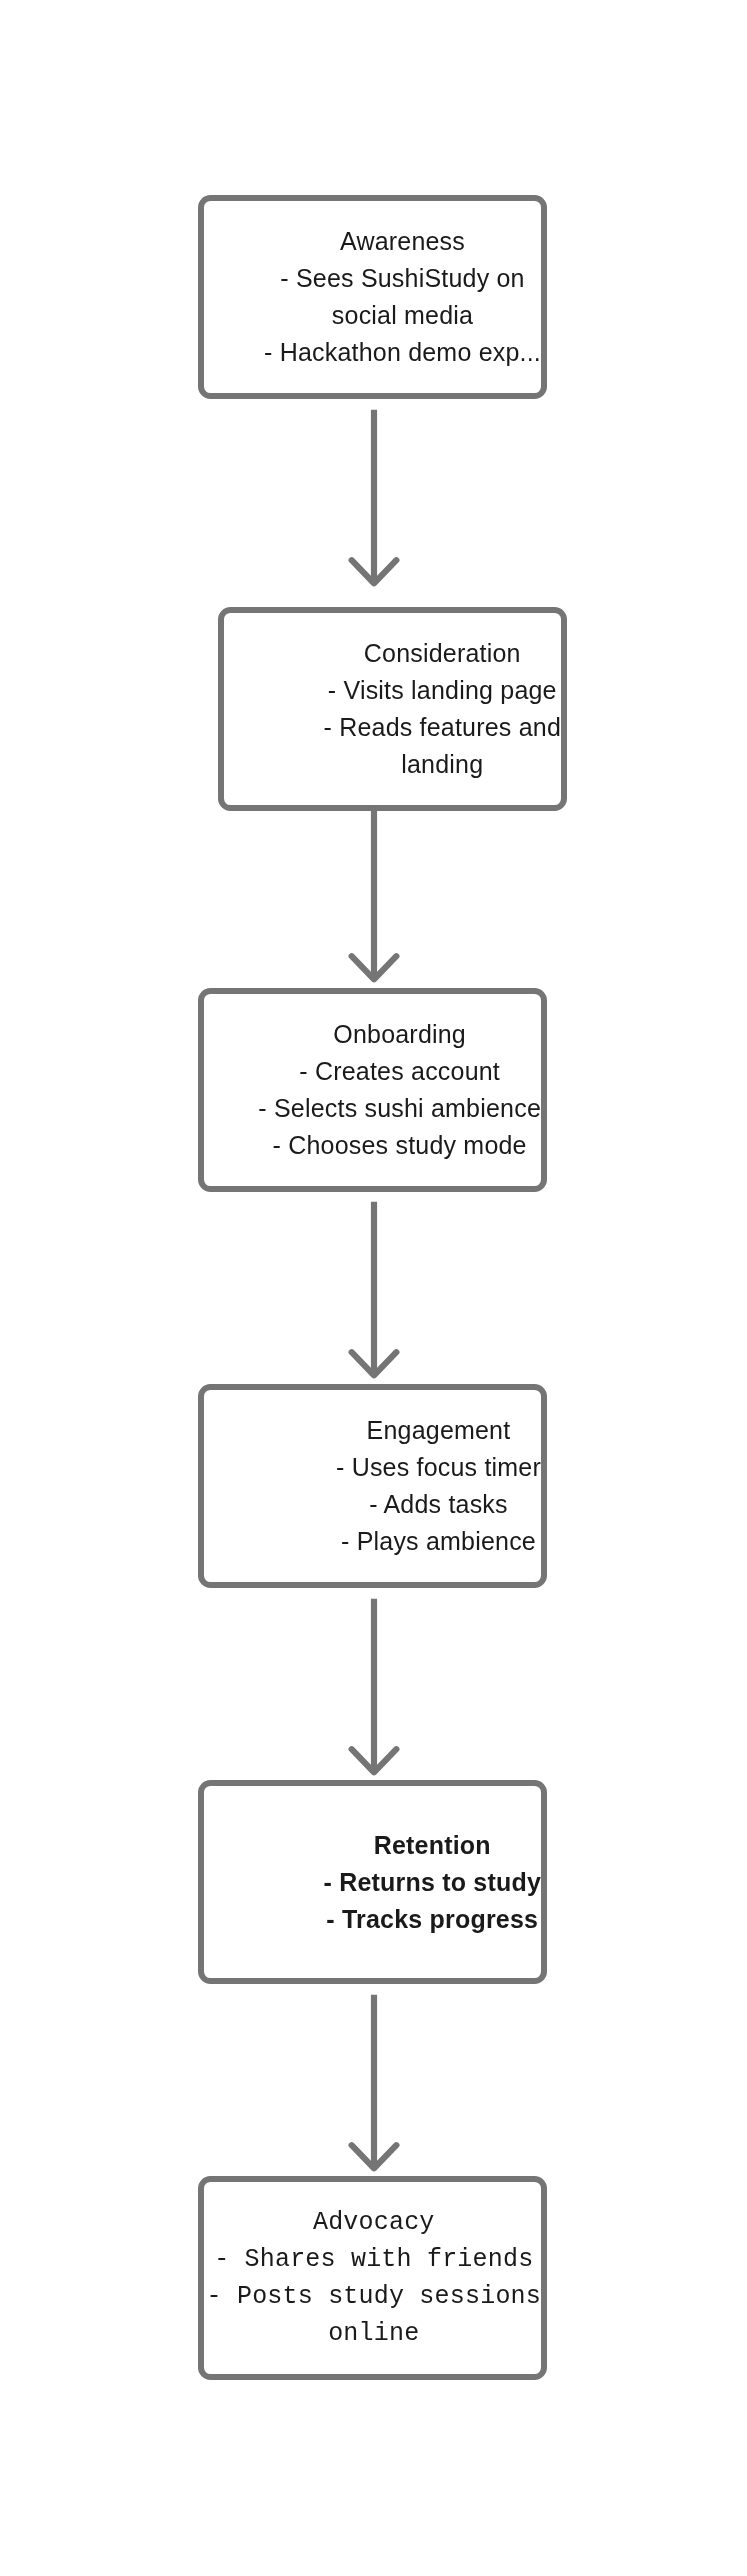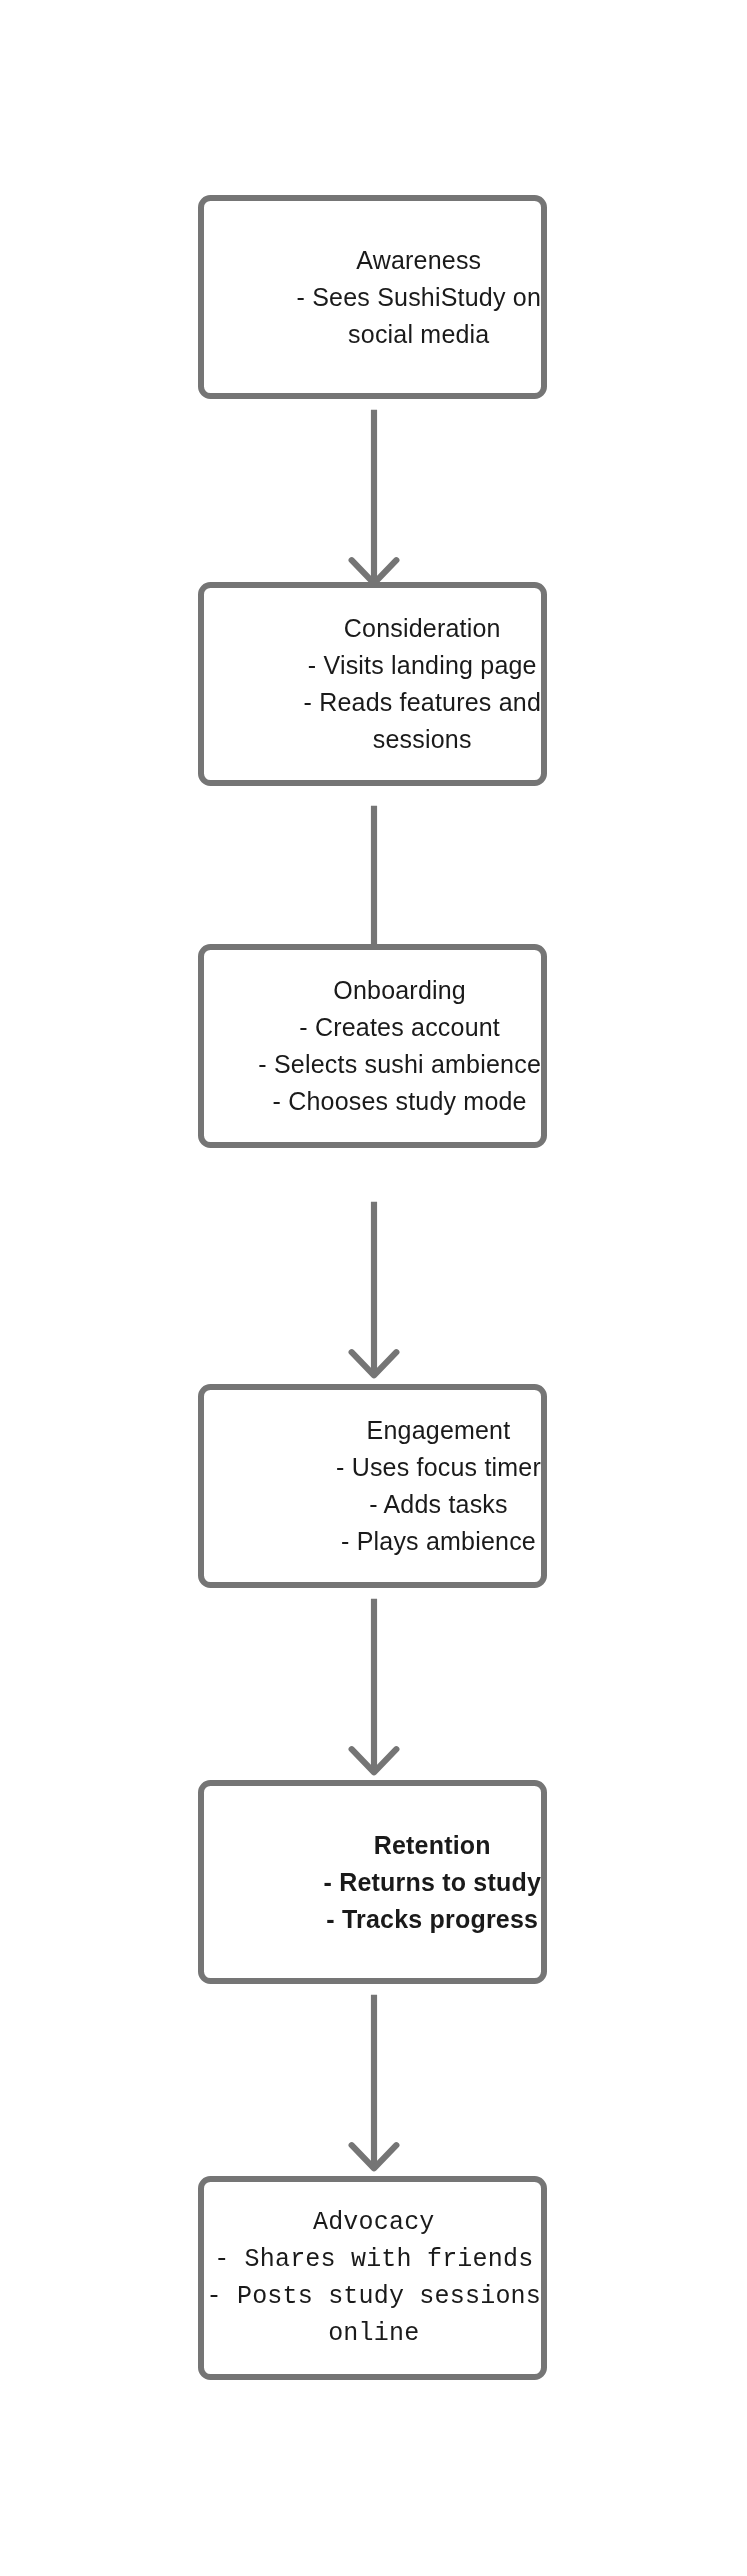--- a/index.html
+++ b/index.html
@@ -29,22 +29,22 @@
     display:flex;
     align-items:center;
     justify-content:flex-end;
     text-align:center;
     color:var(--text);
     font-size:25px;
     line-height:37px;
     letter-spacing:0.2px;
   }
   .n1{top:195px;}
-  .n2{top:582px;}
-  .n3{top:944px;}
+  .n2{top:607px;margin-left:20px;}
+  .n3{top:988px;}
   .n4{top:1384px;}
   .n5{top:1780px;font-weight:bold;}
   .n6{top:2176px;font-family:Liberation Mono, monospace;}
   .arrow{
     position:absolute;
     left:343px;
     width:62px;
     height:192px;
     display:block;
   }
@@ -70,34 +70,35 @@
 </head>
 <body>
 
 <div class="page">
 
   <div class="node n1">
     <div>
       <div>Awareness</div>
       <div>- Sees SushiStudy on</div>
       <div>social media</div>
+      <div>- Hackathon demo exp...</div>
     </div>
   </div>
 
   <svg class="arrow a1" viewBox="0 0 80 249" aria-hidden="true">
     <line x1="40" y1="14" x2="40" y2="239"></line>
     <polyline points="11,209 40,239 69,209"></polyline>
   </svg>
 
   <div class="node n2">
     <div>
       <div>Consideration</div>
       <div>- Visits landing page</div>
       <div>- Reads features and</div>
-      <div>sessions</div>
+      <div>landing</div>
     </div>
   </div>
 
   <svg class="arrow a2" viewBox="0 0 80 249" aria-hidden="true">
     <line x1="40" y1="14" x2="40" y2="239"></line>
     <polyline points="11,209 40,239 69,209"></polyline>
   </svg>
 
   <div class="node n3">
     <div>

